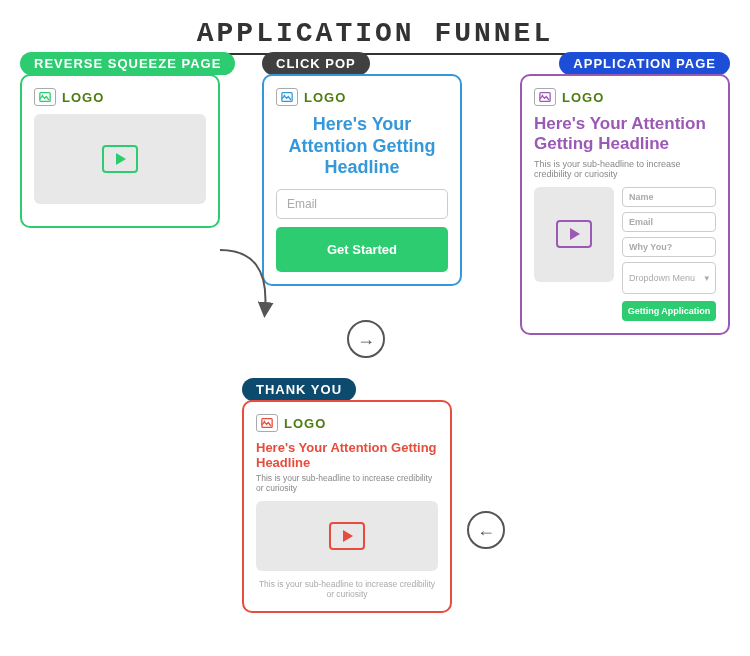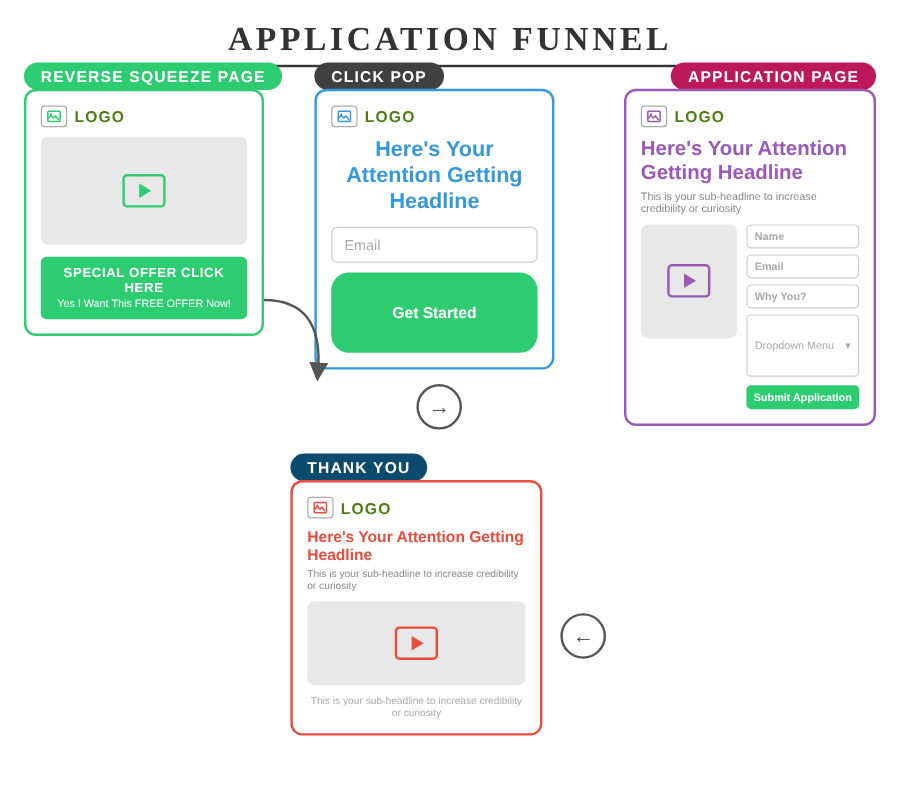--- a/index.html
+++ b/index.html
@@ -11,21 +11,21 @@
       overflow: hidden;
       position: relative;
     }
 
     .page-title {
       text-align: center;
       font-size: 28px;
       font-weight: 700;
       letter-spacing: 3px;
       color: #333;
-      font-family: Liberation Serif, serif;
+      font-family: Liberation Mono, monospace;
       margin-top: 18px;
       margin-bottom: 4px;
     }
     .title-underline {
       width: 420px;
       height: 2px;
       background: #333;
       margin: 0 auto 16px;
     }
 
@@ -36,21 +36,21 @@
       padding: 4px 14px;
       font-size: 13px;
       font-weight: 800;
       letter-spacing: 1px;
       color: #fff;
       text-transform: uppercase;
       margin-bottom: 0;
     }
     .label-green { background: #2ecc71; }
     .label-blue { background: #404040; }
-    .label-purple { background: #be185d; }
+    .label-purple { background: #1d4ed8; }
     .label-red { background: #0c4a6e; }
 
     
     .card {
       border-radius: 10px;
       padding: 12px;
       background: #fff;
       position: absolute;
     }
     .card-green { border: 2.5px solid #2ecc71; }
@@ -156,22 +156,22 @@
       border-radius: 5px;
       padding: 7px 10px;
       font-size: 12px;
       color: #aaa;
       margin-bottom: 8px;
       width: 100%;
     }
     .cp-btn {
       background: #2ecc71;
       color: #fff;
-      border-radius: 15px;
-      padding: 26px;
+      border-radius: 5px;
+      padding: 15px;
       text-align: center;
       font-size: 13px;
       font-weight: 700;
     }
 
     
     .card-ap {
       right: 20px;
       top: 74px;
       width: 210px;
@@ -208,21 +208,21 @@
       border-radius: 4px;
       padding: 4px 6px;
       font-size: 9px;
       color: #aaa;
       width: 100%;
       font-weight: bold;
     }
     .ap-dropdown {
       border: 1.5px solid #ccc;
       border-radius: 4px;
-      padding: 20px 6px;
+      padding: 10px 6px;
       font-size: 9px;
       color: #aaa;
       width: 100%;
       display: flex;
       justify-content: space-between;
       align-items: center;
     }
     .ap-submit {
       background: #2ecc71;
       color: #fff;
@@ -302,24 +302,20 @@
         <circle cx="4" cy="4" r="1" fill="#2ecc71" stroke="none"></circle>
       </svg>
     </div>
     <span class="logo-text">LOGO</span>
   </div>
   <div class="video-box rsp-video">
     <div class="play-icon" style="border-color:#2ecc71;">
       <div class="play-triangle" style="border-left-color:#2ecc71;"></div>
     </div>
   </div>
-  <div class="rsp-btn">
-    <div class="rsp-btn-title">SPECIAL OFFER CLICK HERE</div>
-    <div class="rsp-btn-sub">Yes I Want This FREE OFFER Now!</div>
-  </div>
 </div>
 
 <div class="label-container" style="left:262px;top:52px;">
   <span class="funnel-label label-blue">CLICK POP</span>
 </div>
 
 <div class="card card-blue card-cp">
   <div class="logo-row">
     <div class="logo-icon">
       <svg viewBox="0 0 14 12" fill="none" stroke="#3498db" stroke-width="1.5">
@@ -359,21 +355,21 @@
       </div>
     </div>
     <div class="ap-form">
       <div class="ap-field">Name</div>
       <div class="ap-field">Email</div>
       <div class="ap-field">Why You?</div>
       <div class="ap-dropdown">
         <span>Dropdown Menu</span>
         <span>▾</span>
       </div>
-      <div class="ap-submit">Submit Application</div>
+      <div class="ap-submit">Getting Application</div>
     </div>
   </div>
 </div>
 
 <div class="label-container" style="left:242px;top:378px;">
   <span class="funnel-label label-red">THANK YOU</span>
 </div>
 
 <div class="card card-red card-ty">
   <div class="logo-row">

